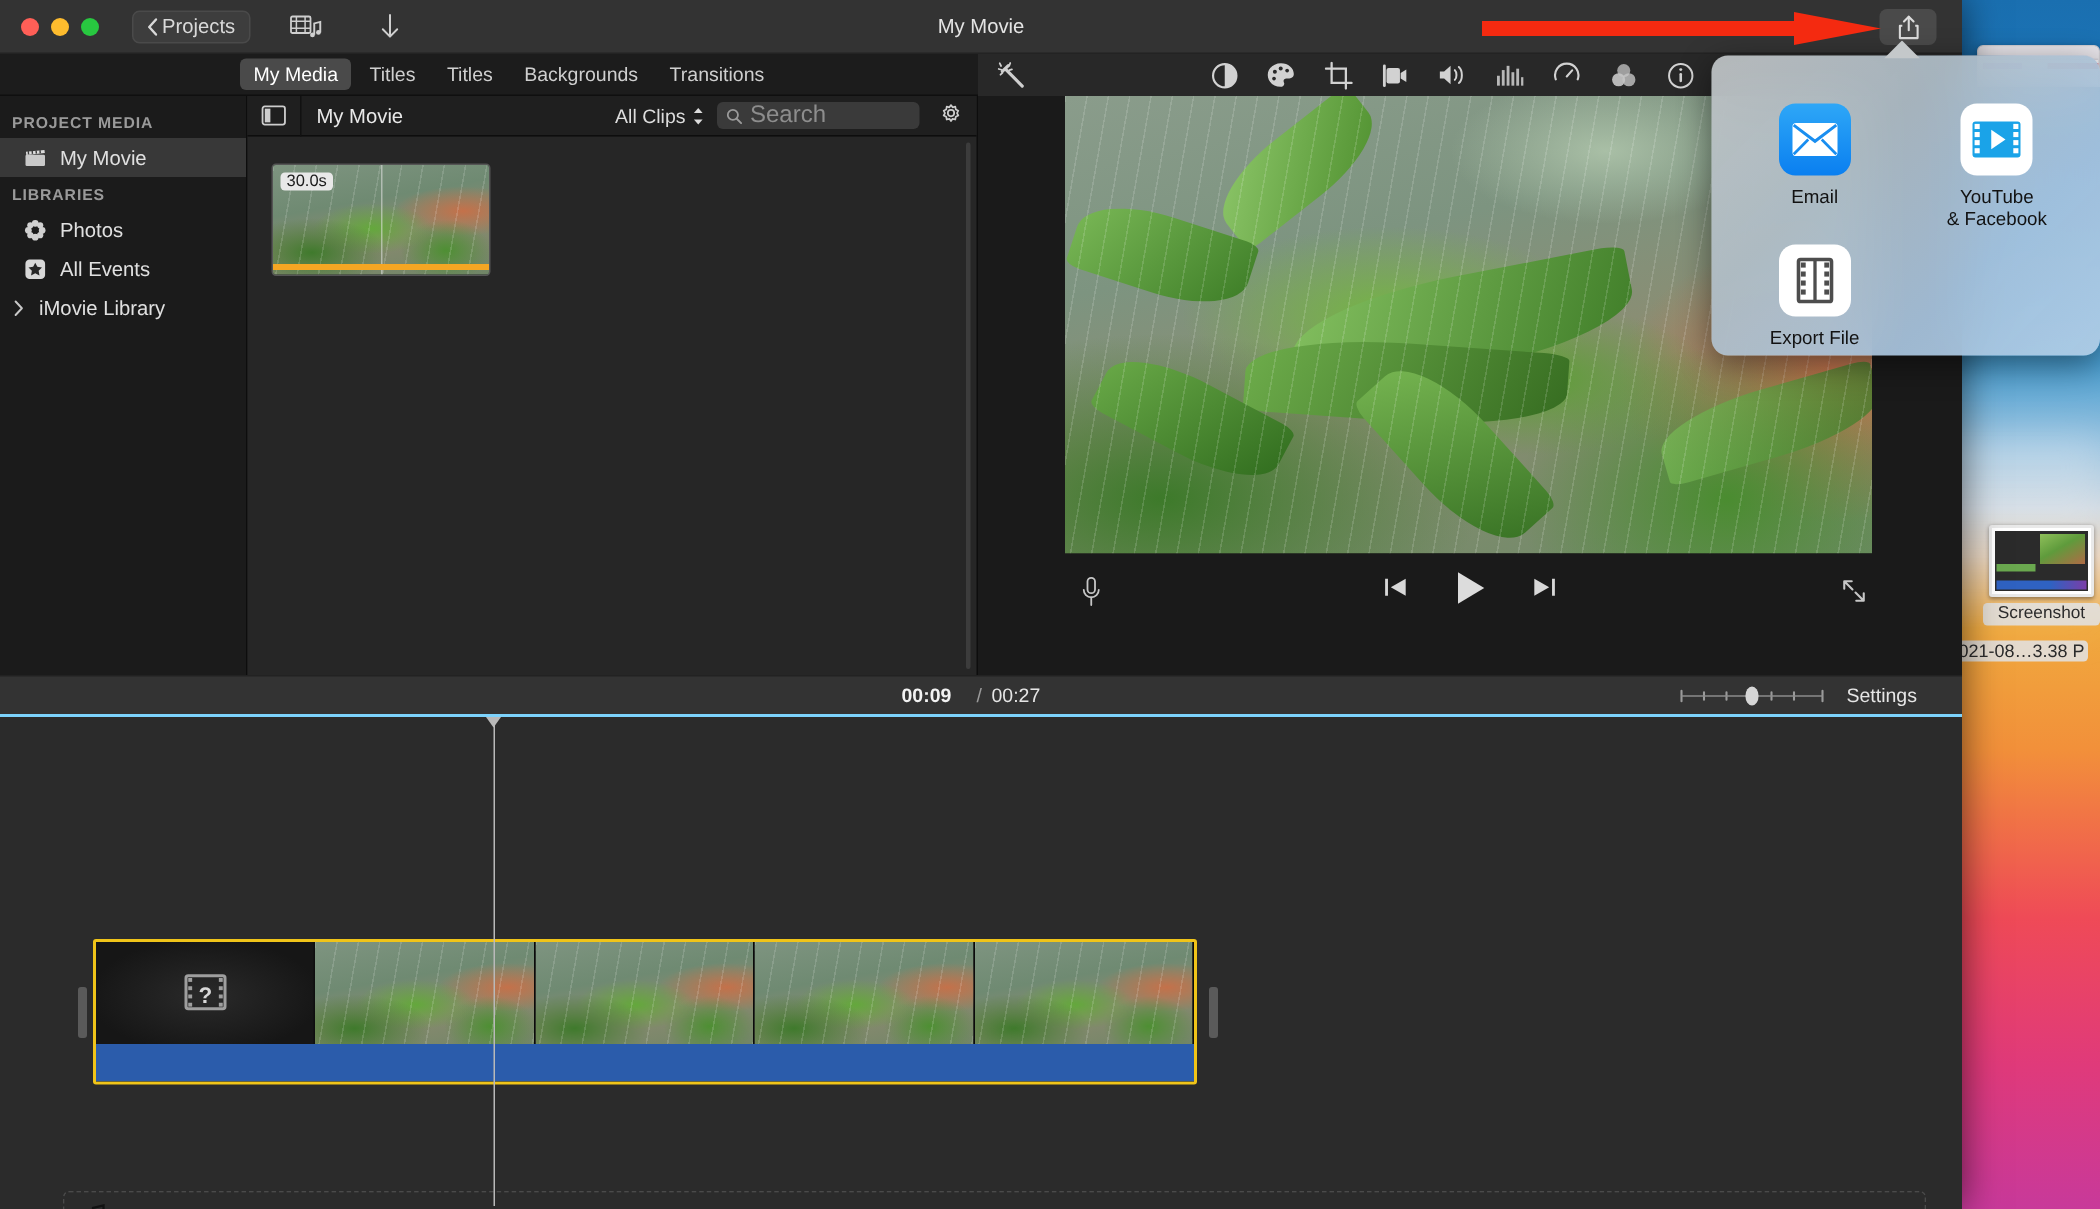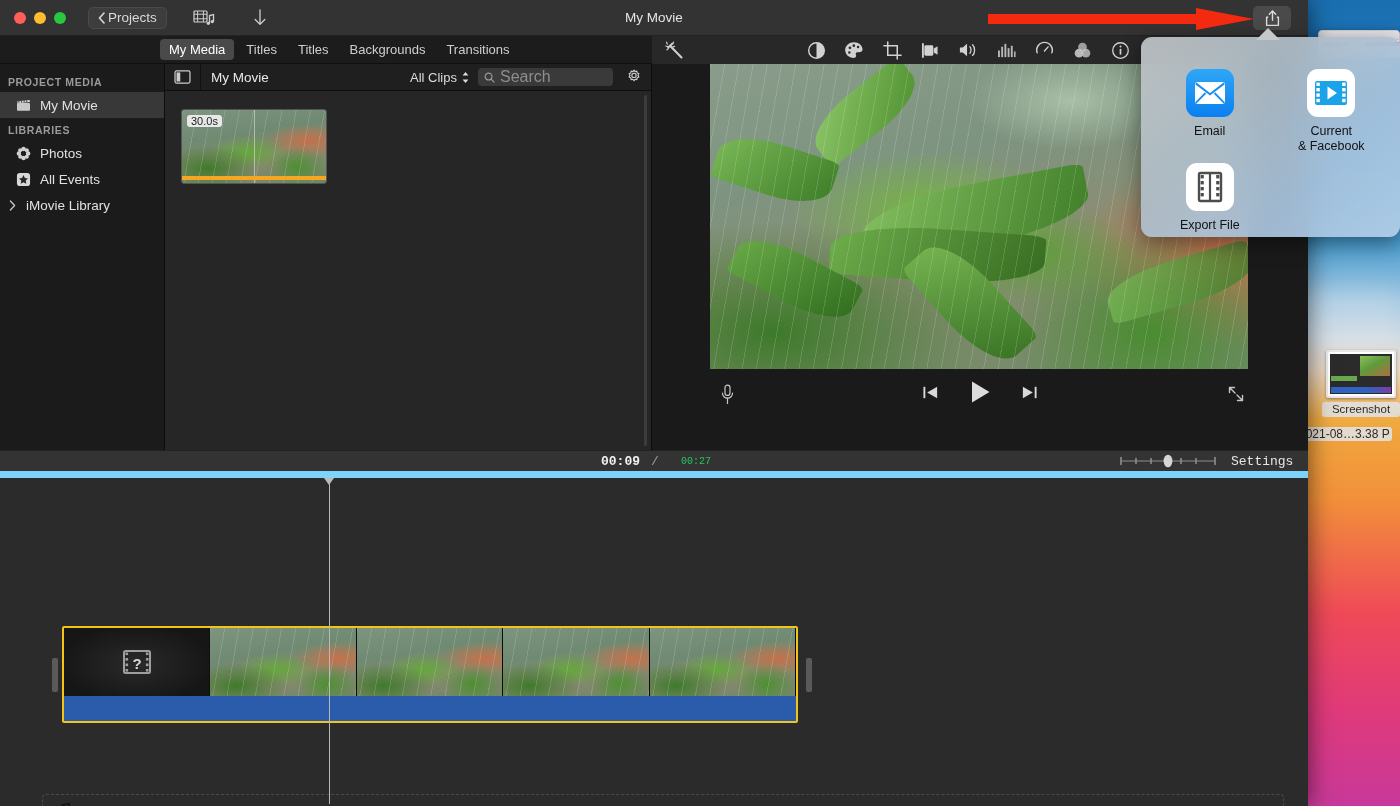--- a/index.html
+++ b/index.html
@@ -168,25 +168,25 @@
   #video {
     position:absolute; left:58px; top:0px; width:538px; height:305px; overflow:hidden; background:#000;
   }
   .bigleaf { position:absolute; background:#4e9433; border-radius:50% 8% 50% 8%; }
   #playctl { position:absolute; left:0; right:0; top:310px; height:40px; display:flex; align-items:center; }
   #mic { margin-left:62px; width:26px; display:flex; justify-content:center; }
   #transport { position:absolute; left:0; right:0; display:flex; align-items:center; justify-content:center; gap:30px; }
   #fullscr { position:absolute; right:60px; width:24px; display:flex; justify-content:center; }
 
   
-  #tcbar { height:28px; background:#333333; border-top:1px solid #222; border-bottom:7px solid #7dd3fc;
-    display:flex; align-items:center; position:relative;font-family:Liberation Mono, monospace; }
+  #tcbar { height:28px; background:#333333; border-top:1px solid #222; border-bottom:2px solid #7dd3fc;
+    display:flex; align-items:center; position:relative; }
   #tc-cur { position:absolute; left:601px; font-size:13px; color:#f2f2f2; font-weight:bold; }
   #tc-sep { position:absolute; left:651px; font-size:13px; color:#9b9b9b; }
-  #tc-tot { position:absolute; left:661px; font-size:10px; color:#22c55e;margin-left:20px; }
+  #tc-tot { position:absolute; left:661px; font-size:13px; color:#e5e5e5; }
   #zoomslider { position:absolute; left:1120px; width:96px; height:14px; }
   #settings-btn { position:absolute; left:1231px; font-size:13px; color:#e6e6e6; }
 
   
   #timeline { position:relative; height:356px; background:#2b2b2b; }
   #playhead { position:absolute; left:329px; top:0; width:1px; height:326px; background:#b9b9b9; z-index:6; }
   #playhead::before { content:""; position:absolute; left:-5px; top:0; border-left:5px solid transparent;
     border-right:5px solid transparent; border-top:7px solid #b9b9b9; }
   .clipwrap { position:absolute; left:62px; top:148px; width:736px; height:97px;
     border:2px solid #f0c419; border-radius:2px; overflow:hidden; background:#111; }
@@ -642,21 +642,21 @@
               <rect x="3.4" y="21.8" width="3.4" height="3.4"></rect>
             <rect x="29.2" y="5.6" width="3.4" height="3.4"></rect>
               <rect x="29.2" y="11" width="3.4" height="3.4"></rect>
             <rect x="29.2" y="16.4" width="3.4" height="3.4"></rect>
               <rect x="29.2" y="21.8" width="3.4" height="3.4"></rect>
             <path d="M14.5 9.5 24 16l-9.5 6.5z"></path>
           </g>
         </svg>
       </div>
       <div class="plabel">
-        <span>Current</span><br>
+        <span>YouTube</span><br>
         <span>&amp; Facebook</span>
       </div>
     </div>
 
 
     <div class="pop-item" style="margin-top:9px">
       <div class="pic white">
         <svg width="30" height="32" viewBox="0 0 30 32">
           <rect x="4" y="2" width="22" height="28" rx="1.4" fill="none" stroke="#4d4d4d" stroke-width="2.4"></rect>
           <g fill="#4d4d4d">

